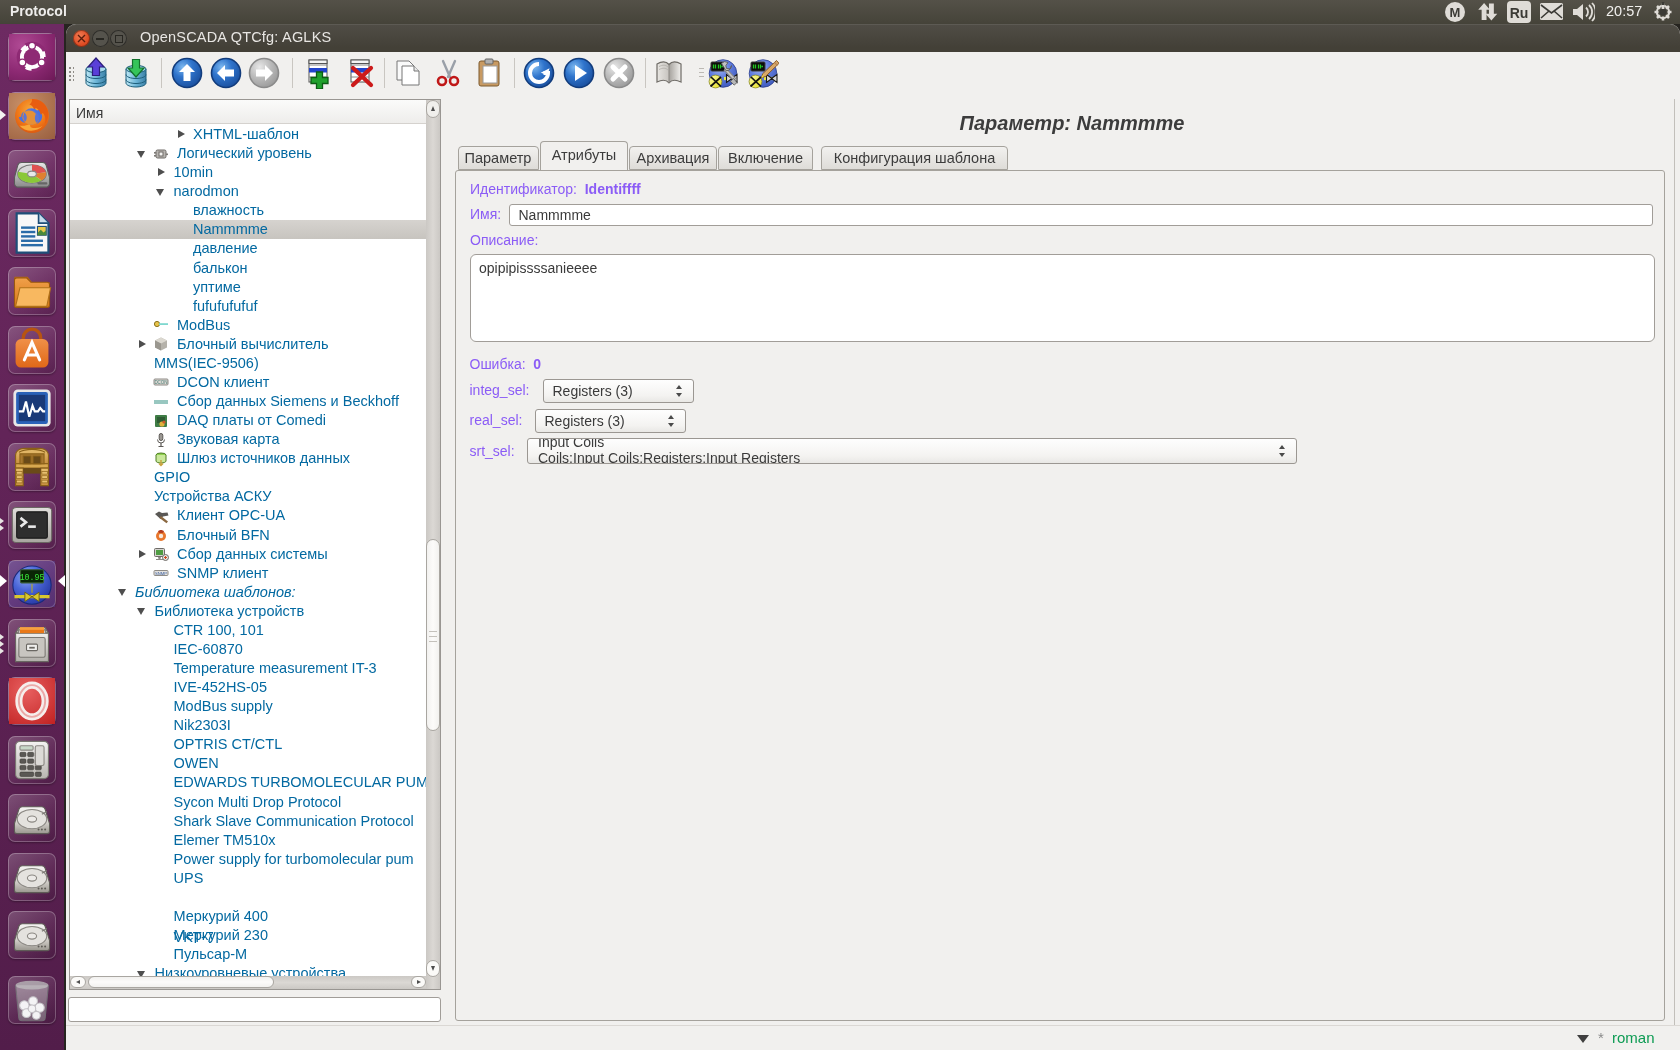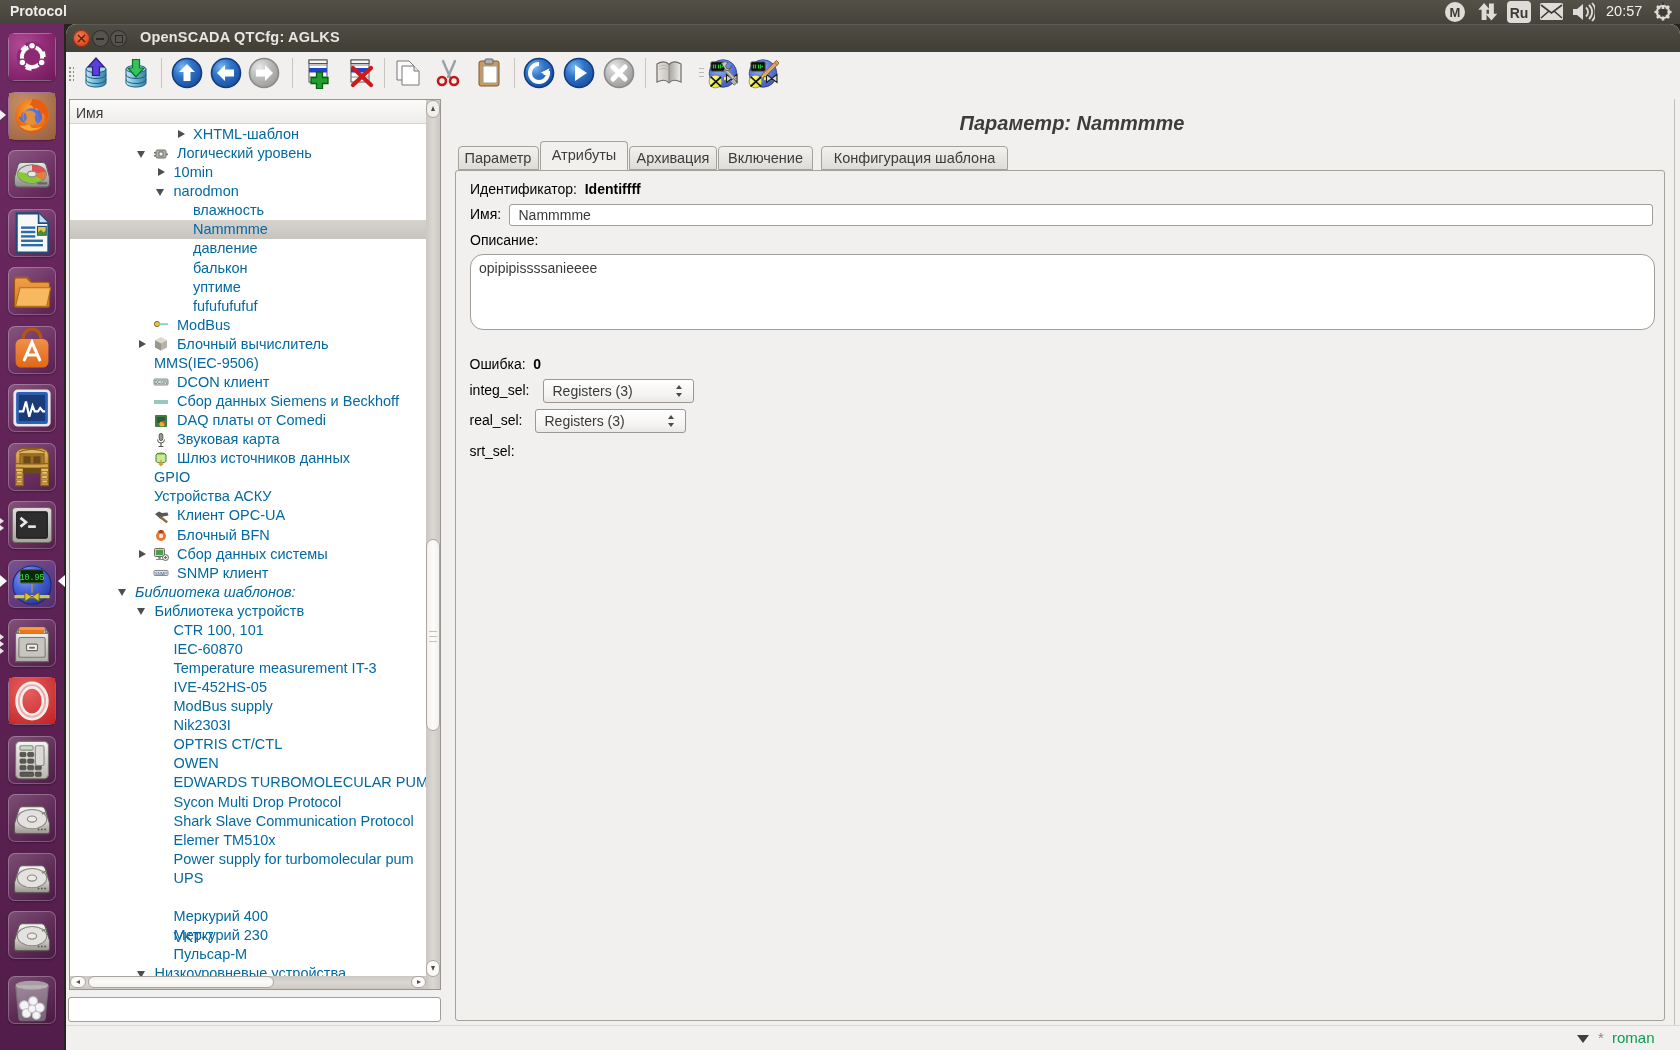--- a/index.html
+++ b/index.html
@@ -4,27 +4,27 @@
 *{margin:0;padding:0;box-sizing:border-box}
 html,body{width:1680px;height:1050px;overflow:hidden;background:#262420;font-family:"Liberation Sans",sans-serif}
 .ab{position:absolute}
 #panel{left:0;top:0;width:1680px;height:24px;background:linear-gradient(180deg,#545148 0%,#454339 100%);color:#eeedeb}
 #launcher{left:0;top:24px;width:64px;height:1026px;background:linear-gradient(180deg,#6d2a62 0%,#622458 40%,#521d4a 100%)}
 .tile{position:absolute;left:8px;width:48px;height:48px;border-radius:7px;background:linear-gradient(145deg,rgba(255,255,255,.22),rgba(255,255,255,.06) 55%,rgba(0,0,0,.12));box-shadow:inset 0 0 0 1px rgba(255,255,255,.25),0 1px 2px rgba(0,0,0,.3)}
 .tile svg{position:absolute;left:1px;top:1px}
 #win{left:66px;top:24px;width:1614px;height:1026px;background:#f1f0ee;border-radius:10px 10px 0 0}
 #titlebar{left:0;top:0;width:1614px;height:28px;background:linear-gradient(180deg,#504d46,#434037 85%);border-radius:10px 10px 0 0;box-shadow:inset 0 1px 0 rgba(255,255,255,.08)}
 .wbtn{position:absolute;top:6px;width:17px;height:17px;border-radius:50%}
-#titlebar .t{position:absolute;left:74px;top:5px;font-size:14.5px;font-weight:bold;color:#e8e6e3;letter-spacing:.2px}
+#titlebar .t{position:absolute;left:74px;top:5px;font-size:14.5px;font-weight:normal;color:#e8e6e3;letter-spacing:.2px}
 .sep{position:absolute;top:8px;width:1px;height:30px;background:#c9c6c1}
 .treetxt{position:absolute;font-size:14.5px;color:#0369a1;white-space:nowrap;line-height:19px;height:19px}
 .arrR{position:absolute;width:0;height:0;border-left:7px solid #4e4e4e;border-top:4.5px solid transparent;border-bottom:4.5px solid transparent}
 .arrD{position:absolute;width:0;height:0;border-top:7px solid #4e4e4e;border-left:4.5px solid transparent;border-right:4.5px solid transparent}
 .input{position:absolute;background:#fff;border:1px solid #a19d98;border-radius:3px}
-.lbl{position:absolute;font-size:14px;color:#000000;white-space:nowrap}
+.lbl{position:absolute;font-size:14px;color:#8b5cf6;white-space:nowrap}
 .combo{position:absolute;background:linear-gradient(180deg,#fefefe,#f4f3f1 70%,#e9e8e5);border:1px solid #9b9792;border-radius:3px}
 .spin{position:absolute;width:0;height:0}
 .tab{position:absolute;top:47px;height:24px;background:linear-gradient(180deg,#f2f1ef,#dedcd8);border:1px solid #a5a29c;border-radius:4px 4px 0 0;font-size:14.5px;color:#3c3c3c;text-align:center;line-height:23px}
 </style></head>
 <body>
 
 <div id="panel" class="ab">
   <div class="ab" style="left:10px;top:3px;font-size:14px;font-weight:bold">Protocol</div>
   <div class="ab" style="left:1606px;top:3px;font-size:14.5px;color:#f0efed">20:57</div>
   <svg class="ab" style="left:1444px;top:1px" width="22" height="22" viewBox="0 0 22 22">
@@ -739,33 +739,38 @@
     <div class="tab" style="left:9.5px;width:81px">Параметр</div>
     <div class="tab" style="left:92px;width:88px;top:42px;height:29px;background:#f1f0ee;border-bottom:none;line-height:27px">Атрибуты</div>
     <div class="tab" style="left:181px;width:88px">Архивация</div>
     <div class="tab" style="left:270px;width:95px">Включение</div>
     <div class="tab" style="left:373px;width:187px">Конфигурация шаблона</div>
 
     <div class="lbl" style="left:22px;top:82px">Идентификатор:&nbsp;&nbsp;<b>Identiffff</b></div>
     <div class="lbl" style="left:22px;top:107px">Имя:</div>
     <div class="input" style="left:60.5px;top:104.5px;width:1144px;height:22.5px;font-size:14px;color:#3a3a3a;padding:2px 0 0 9px">Nammmme</div>
     <div class="lbl" style="left:22px;top:133px">Описание:</div>
-    <div class="input" style="left:22px;top:154.5px;width:1185px;height:76px;border-radius:13px;font-size:14px;color:#3a3a3a;padding:5px 0 0 8px">opipipissssanieeee</div>
+    <div class="input" style="left:22px;top:154.5px;width:1185px;height:88px;border-radius:6px;font-size:14px;color:#3a3a3a;padding:5px 0 0 8px">opipipissssanieeee</div>
     <div class="lbl" style="left:21.5px;top:257px">Ошибка:&nbsp;&nbsp;<b>0</b></div>
     <div class="lbl" style="left:21.5px;top:283px">integ_sel:</div>
     <div class="combo" style="left:94.5px;top:279.5px;width:151.5px;height:24.5px;font-size:14px;color:#3a3a3a;padding:3px 0 0 9px">Registers (3)
       <div class="spin" style="right:11px;top:5px;border-bottom:4.5px solid #4a4a4a;border-left:3.8px solid transparent;border-right:3.8px solid transparent"></div>
       <div class="spin" style="right:11px;top:13px;border-top:4.5px solid #4a4a4a;border-left:3.8px solid transparent;border-right:3.8px solid transparent"></div>
     </div>
     <div class="lbl" style="left:21.5px;top:313px">real_sel:</div>
     <div class="combo" style="left:86.5px;top:309.5px;width:151.5px;height:24.5px;font-size:14px;color:#3a3a3a;padding:3px 0 0 9px">Registers (3)
       <div class="spin" style="right:11px;top:5px;border-bottom:4.5px solid #4a4a4a;border-left:3.8px solid transparent;border-right:3.8px solid transparent"></div>
       <div class="spin" style="right:11px;top:13px;border-top:4.5px solid #4a4a4a;border-left:3.8px solid transparent;border-right:3.8px solid transparent"></div>
     </div>
     <div class="lbl" style="left:21.5px;top:344px">srt_sel:</div>
+    <div class="combo" style="left:79px;top:338.5px;width:770px;height:26px;overflow:hidden">
+      <div style="margin-top:-4.5px;line-height:16px;font-size:14px;color:#3a3a3a;padding-left:10px;white-space:nowrap">Input Coils<br>Coils;Input Coils;Registers;Input Registers</div>
+      <div class="spin" style="right:11px;top:6px;border-bottom:4.5px solid #4a4a4a;border-left:3.8px solid transparent;border-right:3.8px solid transparent"></div>
+      <div class="spin" style="right:11px;top:14px;border-top:4.5px solid #4a4a4a;border-left:3.8px solid transparent;border-right:3.8px solid transparent"></div>
+    </div>
   </div>
 
   <div class="ab" style="left:1608px;top:75px;width:1px;height:926px;background:#c2bfba"></div>
   <div class="ab" style="left:0;top:1001px;width:1614px;height:1px;background:#dbd8d4"></div>
   <div class="ab" style="right:3px;top:1008px;width:22px;height:16px;background-image:radial-gradient(circle,#c8c5c0 1px,transparent 1.4px);background-size:5px 5px;clip-path:polygon(100% 0,100% 100%,0 100%)"></div>
 
   <div id="status" class="ab" style="left:0;top:1002px;width:1614px;height:24px;background:#f1f0ee">
     <div class="arrD" style="left:1511px;top:9px;border-top-width:8px;border-left-width:6px;border-right-width:6px;border-top-color:#3f3f3f"></div>
     <div class="ab" style="left:1532px;top:3px;font-size:15px;color:#8a8a8a">*</div>
     <div class="ab" style="left:1546px;top:3px;font-size:15px;color:#0d9b53">roman</div>

